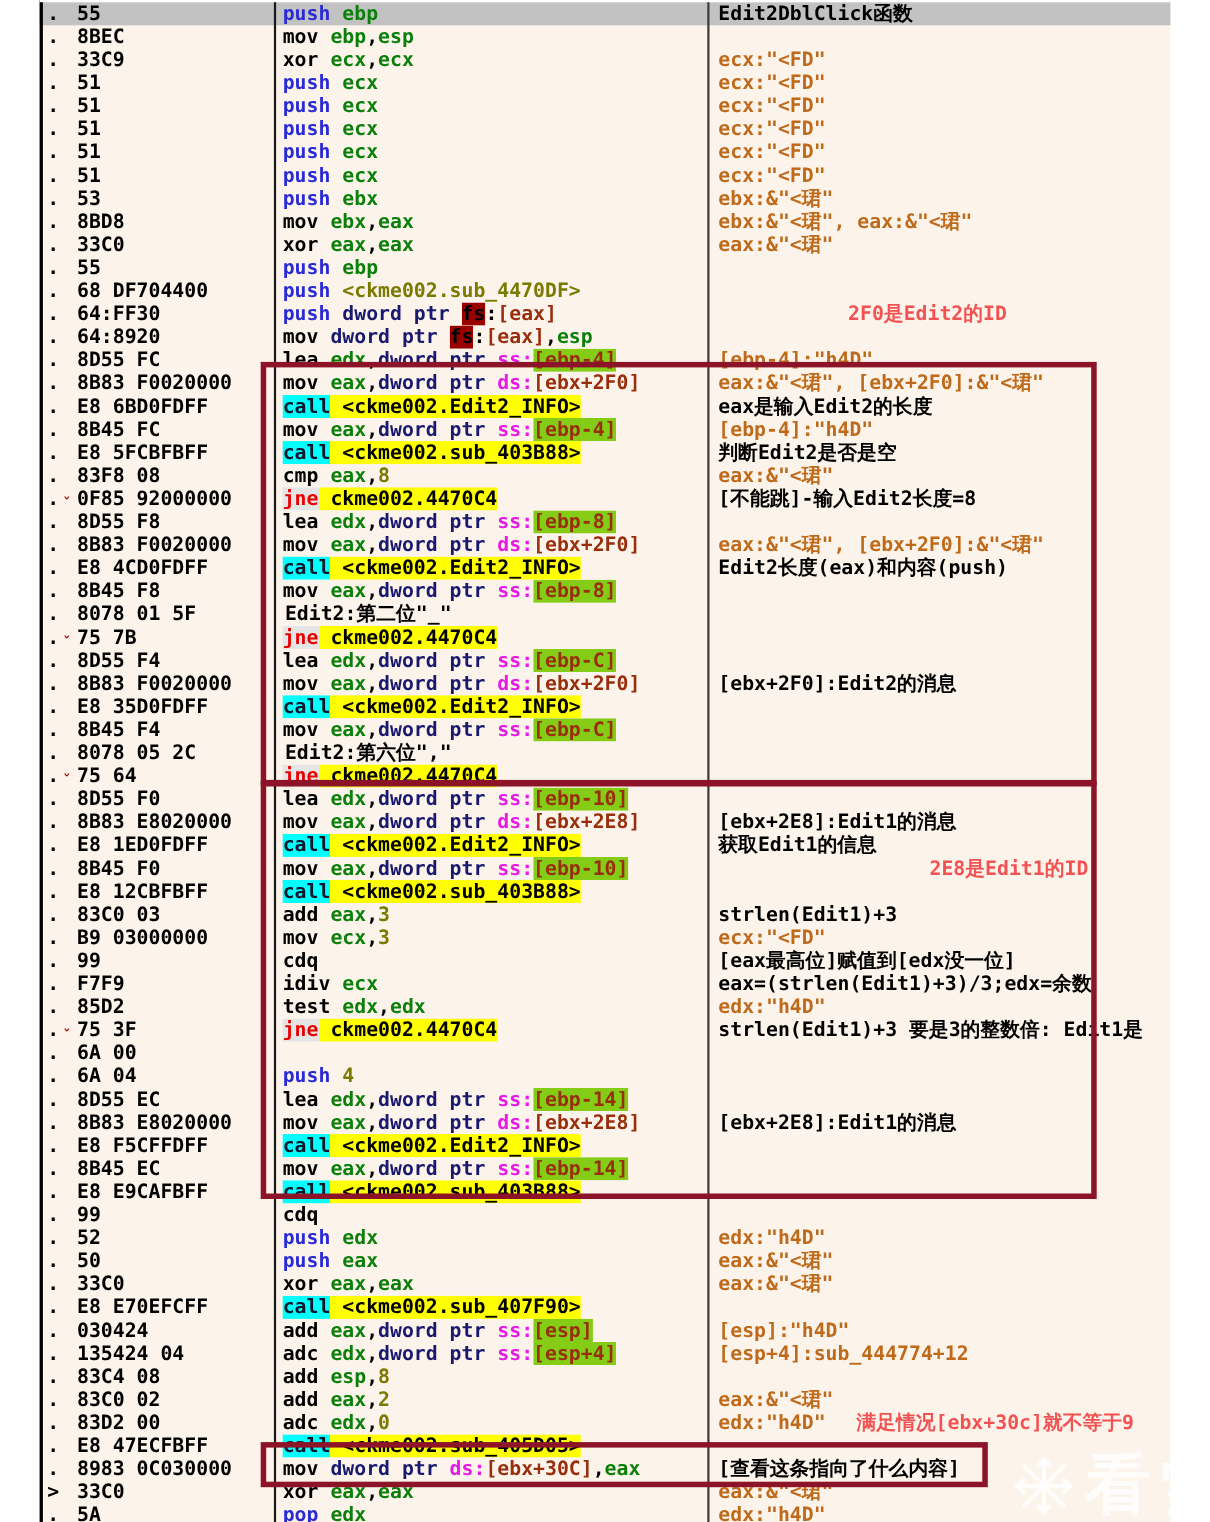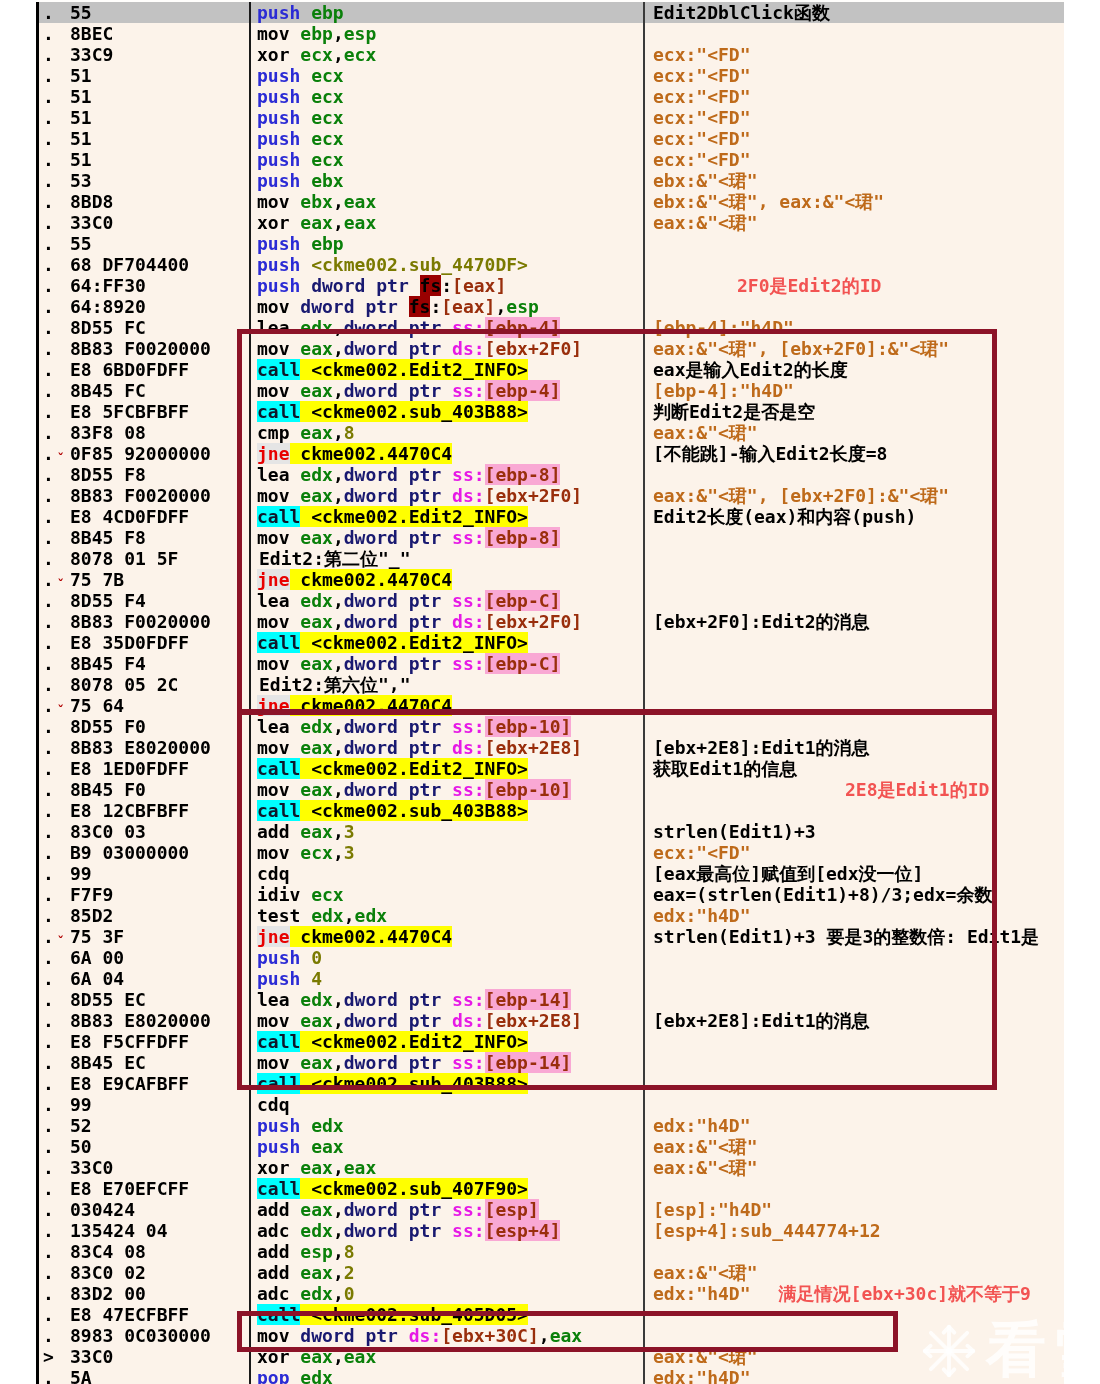--- a/index.html
+++ b/index.html
@@ -14,21 +14,21 @@
   #rows{position:absolute;left:36px;top:2px;width:1028px;z-index:1;}
   .row{display:flex;height:21px;line-height:21px;white-space:pre;}
   .row.selected{background:#C2C2C2;}
   .col-marker{width:34px;padding-left:7px;box-sizing:border-box;color:#000;flex:none;}
   .col-bytes{width:180px;color:#000;flex:none;overflow:hidden;}
   .col-ins{width:394px;padding-left:7px;box-sizing:border-box;flex:none;overflow:hidden;}
   .col-cmt{width:420px;padding-left:9px;box-sizing:border-box;flex:none;overflow:hidden;}
   .jmp{color:#B00000;font-size:13px;position:relative;top:3px;left:3px;}
   .t-b{color:#2B2BD5}.t-k{color:#000}.t-r{color:#0A800A}.t-p{color:#191970}
   .t-s{color:#E619E6}.t-f{color:#000;background:#990000}
-  .t-m{color:#992E0C}.t-mh{color:#992E0C;background:#f9a8d4}
+  .t-m{color:#992E0C}.t-mh{color:#992E0C;background:#84cc16}
   .t-i{color:#7A7A00}.t-y{color:#7A7A00}
   .t-ch{color:#0f172a;background:#00FFFF}.t-ct{color:#000;background:#FFFF00}
   .t-j{color:#E80000;background:#e5e5e5}
   .t-a{color:#BE6A1A}.t-u{color:#000}.t-rd{color:#F25352}
   .abox{position:absolute;border:5px solid #8C1328;box-sizing:border-box;z-index:4;pointer-events:none;}
   #box1{left:237px;top:329px;width:760px;height:385px;}
   #box2{left:237px;top:710px;width:760px;height:380px;}
   #box3{left:237px;top:1311px;width:661px;height:41px;}
   .watermark{position:absolute;left:920px;top:1310px;z-index:5;display:flex;align-items:center;
              color:rgba(255,255,255,0.82);font-family:"DejaVu Sans","Liberation Sans",sans-serif;
@@ -48,21 +48,21 @@
       <div class="row"><span class="col-marker">.</span><span class="col-bytes">51</span><span class="col-ins"><span class="t-b">push </span><span class="t-r">ecx</span></span><span class="col-cmt"><span class="t-a">ecx:"&lt;FD"</span></span></div>
       <div class="row"><span class="col-marker">.</span><span class="col-bytes">51</span><span class="col-ins"><span class="t-b">push </span><span class="t-r">ecx</span></span><span class="col-cmt"><span class="t-a">ecx:"&lt;FD"</span></span></div>
       <div class="row"><span class="col-marker">.</span><span class="col-bytes">51</span><span class="col-ins"><span class="t-b">push </span><span class="t-r">ecx</span></span><span class="col-cmt"><span class="t-a">ecx:"&lt;FD"</span></span></div>
       <div class="row"><span class="col-marker">.</span><span class="col-bytes">51</span><span class="col-ins"><span class="t-b">push </span><span class="t-r">ecx</span></span><span class="col-cmt"><span class="t-a">ecx:"&lt;FD"</span></span></div>
       <div class="row"><span class="col-marker">.</span><span class="col-bytes">51</span><span class="col-ins"><span class="t-b">push </span><span class="t-r">ecx</span></span><span class="col-cmt"><span class="t-a">ecx:"&lt;FD"</span></span></div>
       <div class="row"><span class="col-marker">.</span><span class="col-bytes">53</span><span class="col-ins"><span class="t-b">push </span><span class="t-r">ebx</span></span><span class="col-cmt"><span class="t-a">ebx:&amp;"&lt;珺"</span></span></div>
       <div class="row"><span class="col-marker">.</span><span class="col-bytes">8BD8</span><span class="col-ins"><span class="t-k">mov </span><span class="t-r">ebx</span><span class="t-k">,</span><span class="t-r">eax</span></span><span class="col-cmt"><span class="t-a">ebx:&amp;"&lt;珺", eax:&amp;"&lt;珺"</span></span></div>
       <div class="row"><span class="col-marker">.</span><span class="col-bytes">33C0</span><span class="col-ins"><span class="t-k">xor </span><span class="t-r">eax</span><span class="t-k">,</span><span class="t-r">eax</span></span><span class="col-cmt"><span class="t-a">eax:&amp;"&lt;珺"</span></span></div>
       <div class="row"><span class="col-marker">.</span><span class="col-bytes">55</span><span class="col-ins"><span class="t-b">push </span><span class="t-r">ebp</span></span><span class="col-cmt"></span></div>
       <div class="row"><span class="col-marker">.</span><span class="col-bytes">68 DF704400</span><span class="col-ins"><span class="t-b">push </span><span class="t-y">&lt;ckme002.sub_4470DF&gt;</span></span><span class="col-cmt"></span></div>
-      <div class="row"><span class="col-marker">.</span><span class="col-bytes">64:FF30</span><span class="col-ins"><span class="t-b">push </span><span class="t-p">dword ptr </span><span class="t-f">fs</span><span class="t-k">:</span><span class="t-m">[eax]</span></span><span class="col-cmt"><span class="t-rd" style="margin-left: 84px;">2F0是Edit2的ID</span></span></div>
+      <div class="row"><span class="col-marker">.</span><span class="col-bytes">64:FF30</span><span class="col-ins"><span class="t-b">push </span><span class="t-p">dword ptr </span><span class="t-f">fs</span><span class="t-k">:</span><span class="t-m">[eax]</span></span><span class="col-cmt"><span class="t-rd" style="margin-left: 118px;">2F0是Edit2的ID</span></span></div>
       <div class="row"><span class="col-marker">.</span><span class="col-bytes">64:8920</span><span class="col-ins"><span class="t-k">mov </span><span class="t-p">dword ptr </span><span class="t-f">fs</span><span class="t-k">:</span><span class="t-m">[eax]</span><span class="t-k">,</span><span class="t-r">esp</span></span><span class="col-cmt"></span></div>
       <div class="row"><span class="col-marker">.</span><span class="col-bytes">8D55 FC</span><span class="col-ins"><span class="t-k">lea </span><span class="t-r">edx</span><span class="t-k">,</span><span class="t-p">dword ptr </span><span class="t-s">ss:</span><span class="t-mh">[ebp-4]</span></span><span class="col-cmt"><span class="t-a">[ebp-4]:"h4D"</span></span></div>
       <div class="row"><span class="col-marker">.</span><span class="col-bytes">8B83 F0020000</span><span class="col-ins"><span class="t-k">mov </span><span class="t-r">eax</span><span class="t-k">,</span><span class="t-p">dword ptr </span><span class="t-s">ds:</span><span class="t-m">[ebx+2F0]</span></span><span class="col-cmt"><span class="t-a">eax:&amp;"&lt;珺", [ebx+2F0]:&amp;"&lt;珺"</span></span></div>
       <div class="row"><span class="col-marker">.</span><span class="col-bytes">E8 6BD0FDFF</span><span class="col-ins"><span class="t-ch">call</span><span class="t-ct"> &lt;ckme002.Edit2_INFO&gt;</span></span><span class="col-cmt"><span class="t-u">eax是输入Edit2的长度</span></span></div>
       <div class="row"><span class="col-marker">.</span><span class="col-bytes">8B45 FC</span><span class="col-ins"><span class="t-k">mov </span><span class="t-r">eax</span><span class="t-k">,</span><span class="t-p">dword ptr </span><span class="t-s">ss:</span><span class="t-mh">[ebp-4]</span></span><span class="col-cmt"><span class="t-a">[ebp-4]:"h4D"</span></span></div>
       <div class="row"><span class="col-marker">.</span><span class="col-bytes">E8 5FCBFBFF</span><span class="col-ins"><span class="t-ch">call</span><span class="t-ct"> &lt;ckme002.sub_403B88&gt;</span></span><span class="col-cmt"><span class="t-u">判断Edit2是否是空</span></span></div>
       <div class="row"><span class="col-marker">.</span><span class="col-bytes">83F8 08</span><span class="col-ins"><span class="t-k">cmp </span><span class="t-r">eax</span><span class="t-k">,</span><span class="t-i">8</span></span><span class="col-cmt"><span class="t-a">eax:&amp;"&lt;珺"</span></span></div>
       <div class="row"><span class="col-marker">.<span class="jmp">ˇ</span></span><span class="col-bytes">0F85 92000000</span><span class="col-ins"><span class="t-j">jne</span><span class="t-ct"> ckme002.4470C4</span></span><span class="col-cmt"><span class="t-u">[不能跳]-输入Edit2长度=8</span></span></div>
       <div class="row"><span class="col-marker">.</span><span class="col-bytes">8D55 F8</span><span class="col-ins"><span class="t-k">lea </span><span class="t-r">edx</span><span class="t-k">,</span><span class="t-p">dword ptr </span><span class="t-s">ss:</span><span class="t-mh">[ebp-8]</span></span><span class="col-cmt"></span></div>
       <div class="row"><span class="col-marker">.</span><span class="col-bytes">8B83 F0020000</span><span class="col-ins"><span class="t-k">mov </span><span class="t-r">eax</span><span class="t-k">,</span><span class="t-p">dword ptr </span><span class="t-s">ds:</span><span class="t-m">[ebx+2F0]</span></span><span class="col-cmt"><span class="t-a">eax:&amp;"&lt;珺", [ebx+2F0]:&amp;"&lt;珺"</span></span></div>
@@ -77,42 +77,42 @@
       <div class="row"><span class="col-marker">.</span><span class="col-bytes">8078 05 2C</span><span class="col-cmt"><span class="t-u">Edit2:第六位","</span></span></div>
       <div class="row"><span class="col-marker">.<span class="jmp">ˇ</span></span><span class="col-bytes">75 64</span><span class="col-ins"><span class="t-j">jne</span><span class="t-ct"> ckme002.4470C4</span></span><span class="col-cmt"></span></div>
       <div class="row"><span class="col-marker">.</span><span class="col-bytes">8D55 F0</span><span class="col-ins"><span class="t-k">lea </span><span class="t-r">edx</span><span class="t-k">,</span><span class="t-p">dword ptr </span><span class="t-s">ss:</span><span class="t-mh">[ebp-10]</span></span><span class="col-cmt"></span></div>
       <div class="row"><span class="col-marker">.</span><span class="col-bytes">8B83 E8020000</span><span class="col-ins"><span class="t-k">mov </span><span class="t-r">eax</span><span class="t-k">,</span><span class="t-p">dword ptr </span><span class="t-s">ds:</span><span class="t-m">[ebx+2E8]</span></span><span class="col-cmt"><span class="t-u">[ebx+2E8]:Edit1的消息</span></span></div>
       <div class="row"><span class="col-marker">.</span><span class="col-bytes">E8 1ED0FDFF</span><span class="col-ins"><span class="t-ch">call</span><span class="t-ct"> &lt;ckme002.Edit2_INFO&gt;</span></span><span class="col-cmt"><span class="t-u">获取Edit1的信息</span></span></div>
       <div class="row"><span class="col-marker">.</span><span class="col-bytes">8B45 F0</span><span class="col-ins"><span class="t-k">mov </span><span class="t-r">eax</span><span class="t-k">,</span><span class="t-p">dword ptr </span><span class="t-s">ss:</span><span class="t-mh">[ebp-10]</span></span><span class="col-cmt"><span class="t-rd" style="margin-left: 192px;">2E8是Edit1的ID</span></span></div>
       <div class="row"><span class="col-marker">.</span><span class="col-bytes">E8 12CBFBFF</span><span class="col-ins"><span class="t-ch">call</span><span class="t-ct"> &lt;ckme002.sub_403B88&gt;</span></span><span class="col-cmt"></span></div>
       <div class="row"><span class="col-marker">.</span><span class="col-bytes">83C0 03</span><span class="col-ins"><span class="t-k">add </span><span class="t-r">eax</span><span class="t-k">,</span><span class="t-i">3</span></span><span class="col-cmt"><span class="t-u">strlen(Edit1)+3</span></span></div>
       <div class="row"><span class="col-marker">.</span><span class="col-bytes">B9 03000000</span><span class="col-ins"><span class="t-k">mov </span><span class="t-r">ecx</span><span class="t-k">,</span><span class="t-i">3</span></span><span class="col-cmt"><span class="t-a">ecx:"&lt;FD"</span></span></div>
       <div class="row"><span class="col-marker">.</span><span class="col-bytes">99</span><span class="col-ins"><span class="t-k">cdq</span></span><span class="col-cmt"><span class="t-u">[eax最高位]赋值到[edx没一位]</span></span></div>
-      <div class="row"><span class="col-marker">.</span><span class="col-bytes">F7F9</span><span class="col-ins"><span class="t-k">idiv </span><span class="t-r">ecx</span></span><span class="col-cmt"><span class="t-u">eax=(strlen(Edit1)+8)/3;edx=余数</span></span></div>
+      <div class="row"><span class="col-marker">.</span><span class="col-bytes">F7F9</span><span class="col-ins"><span class="t-k">idiv </span><span class="t-r">ecx</span></span><span class="col-cmt"><span class="t-u">eax=(strlen(Edit1)+3)/3;edx=余数</span></span></div>
       <div class="row"><span class="col-marker">.</span><span class="col-bytes">85D2</span><span class="col-ins"><span class="t-k">test </span><span class="t-r">edx</span><span class="t-k">,</span><span class="t-r">edx</span></span><span class="col-cmt"><span class="t-a">edx:"h4D"</span></span></div>
       <div class="row"><span class="col-marker">.<span class="jmp">ˇ</span></span><span class="col-bytes">75 3F</span><span class="col-ins"><span class="t-j">jne</span><span class="t-ct"> ckme002.4470C4</span></span><span class="col-cmt"><span class="t-u">strlen(Edit1)+3 要是3的整数倍: Edit1是</span></span></div>
-      <div class="row"><span class="col-marker">.</span><span class="col-bytes">6A 00</span><span class="col-ins"><span class="t-b">push </span><span class="t-i">0</span></span><span class="col-cmt"></span></div>
+      <div class="row"><span class="col-marker">.</span><span class="col-bytes">6A 00</span><span class="col-cmt"></span></div>
       <div class="row"><span class="col-marker">.</span><span class="col-bytes">6A 04</span><span class="col-ins"><span class="t-b">push </span><span class="t-i">4</span></span><span class="col-cmt"></span></div>
       <div class="row"><span class="col-marker">.</span><span class="col-bytes">8D55 EC</span><span class="col-ins"><span class="t-k">lea </span><span class="t-r">edx</span><span class="t-k">,</span><span class="t-p">dword ptr </span><span class="t-s">ss:</span><span class="t-mh">[ebp-14]</span></span><span class="col-cmt"></span></div>
       <div class="row"><span class="col-marker">.</span><span class="col-bytes">8B83 E8020000</span><span class="col-ins"><span class="t-k">mov </span><span class="t-r">eax</span><span class="t-k">,</span><span class="t-p">dword ptr </span><span class="t-s">ds:</span><span class="t-m">[ebx+2E8]</span></span><span class="col-cmt"><span class="t-u">[ebx+2E8]:Edit1的消息</span></span></div>
       <div class="row"><span class="col-marker">.</span><span class="col-bytes">E8 F5CFFDFF</span><span class="col-ins"><span class="t-ch">call</span><span class="t-ct"> &lt;ckme002.Edit2_INFO&gt;</span></span><span class="col-cmt"></span></div>
       <div class="row"><span class="col-marker">.</span><span class="col-bytes">8B45 EC</span><span class="col-ins"><span class="t-k">mov </span><span class="t-r">eax</span><span class="t-k">,</span><span class="t-p">dword ptr </span><span class="t-s">ss:</span><span class="t-mh">[ebp-14]</span></span><span class="col-cmt"></span></div>
       <div class="row"><span class="col-marker">.</span><span class="col-bytes">E8 E9CAFBFF</span><span class="col-ins"><span class="t-ch">call</span><span class="t-ct"> &lt;ckme002.sub_403B88&gt;</span></span><span class="col-cmt"></span></div>
       <div class="row"><span class="col-marker">.</span><span class="col-bytes">99</span><span class="col-ins"><span class="t-k">cdq</span></span><span class="col-cmt"></span></div>
       <div class="row"><span class="col-marker">.</span><span class="col-bytes">52</span><span class="col-ins"><span class="t-b">push </span><span class="t-r">edx</span></span><span class="col-cmt"><span class="t-a">edx:"h4D"</span></span></div>
       <div class="row"><span class="col-marker">.</span><span class="col-bytes">50</span><span class="col-ins"><span class="t-b">push </span><span class="t-r">eax</span></span><span class="col-cmt"><span class="t-a">eax:&amp;"&lt;珺"</span></span></div>
       <div class="row"><span class="col-marker">.</span><span class="col-bytes">33C0</span><span class="col-ins"><span class="t-k">xor </span><span class="t-r">eax</span><span class="t-k">,</span><span class="t-r">eax</span></span><span class="col-cmt"><span class="t-a">eax:&amp;"&lt;珺"</span></span></div>
       <div class="row"><span class="col-marker">.</span><span class="col-bytes">E8 E70EFCFF</span><span class="col-ins"><span class="t-ch">call</span><span class="t-ct"> &lt;ckme002.sub_407F90&gt;</span></span><span class="col-cmt"></span></div>
       <div class="row"><span class="col-marker">.</span><span class="col-bytes">030424</span><span class="col-ins"><span class="t-k">add </span><span class="t-r">eax</span><span class="t-k">,</span><span class="t-p">dword ptr </span><span class="t-s">ss:</span><span class="t-mh">[esp]</span></span><span class="col-cmt"><span class="t-a">[esp]:"h4D"</span></span></div>
       <div class="row"><span class="col-marker">.</span><span class="col-bytes">135424 04</span><span class="col-ins"><span class="t-k">adc </span><span class="t-r">edx</span><span class="t-k">,</span><span class="t-p">dword ptr </span><span class="t-s">ss:</span><span class="t-mh">[esp+4]</span></span><span class="col-cmt"><span class="t-a">[esp+4]:sub_444774+12</span></span></div>
       <div class="row"><span class="col-marker">.</span><span class="col-bytes">83C4 08</span><span class="col-ins"><span class="t-k">add </span><span class="t-r">esp</span><span class="t-k">,</span><span class="t-i">8</span></span><span class="col-cmt"></span></div>
       <div class="row"><span class="col-marker">.</span><span class="col-bytes">83C0 02</span><span class="col-ins"><span class="t-k">add </span><span class="t-r">eax</span><span class="t-k">,</span><span class="t-i">2</span></span><span class="col-cmt"><span class="t-a">eax:&amp;"&lt;珺"</span></span></div>
       <div class="row"><span class="col-marker">.</span><span class="col-bytes">83D2 00</span><span class="col-ins"><span class="t-k">adc </span><span class="t-r">edx</span><span class="t-k">,</span><span class="t-i">0</span></span><span class="col-cmt"><span class="t-a">edx:"h4D"</span><span class="t-rd" style="margin-left: 28px;">满足情况[ebx+30c]就不等于9</span></span></div>
       <div class="row"><span class="col-marker">.</span><span class="col-bytes">E8 47ECFBFF</span><span class="col-ins"><span class="t-ch">call</span><span class="t-ct"> &lt;ckme002.sub_405D05&gt;</span></span><span class="col-cmt"></span></div>
-      <div class="row"><span class="col-marker">.</span><span class="col-bytes">8983 0C030000</span><span class="col-ins"><span class="t-k">mov </span><span class="t-p">dword ptr </span><span class="t-s">ds:</span><span class="t-m">[ebx+30C]</span><span class="t-k">,</span><span class="t-r">eax</span></span></div>
+      <div class="row"><span class="col-marker">.</span><span class="col-bytes">8983 0C030000</span><span class="col-ins"><span class="t-k">mov </span><span class="t-p">dword ptr </span><span class="t-s">ds:</span><span class="t-m">[ebx+30C]</span><span class="t-k">,</span><span class="t-r">eax</span></span><span class="col-cmt"><span class="t-u">[查看这条指向了什么内容]</span></span></div>
       <div class="row"><span class="col-marker">&gt;</span><span class="col-bytes">33C0</span><span class="col-ins"><span class="t-k">xor </span><span class="t-r">eax</span><span class="t-k">,</span><span class="t-r">eax</span></span><span class="col-cmt"><span class="t-a">eax:&amp;"&lt;珺"</span></span></div>
       <div class="row"><span class="col-marker">.</span><span class="col-bytes">5A</span><span class="col-ins"><span class="t-b">pop </span><span class="t-r">edx</span></span><span class="col-cmt"><span class="t-a">edx:"h4D"</span></span></div>
     </div>
   <div class="vsep vsep0"></div>
   <div class="vsep vsep1"></div>
   <div class="vsep vsep2"></div>
   <div class="abox" id="box1"></div>
   <div class="abox" id="box2"></div>
   <div class="abox" id="box3"></div>
   <div class="watermark">

